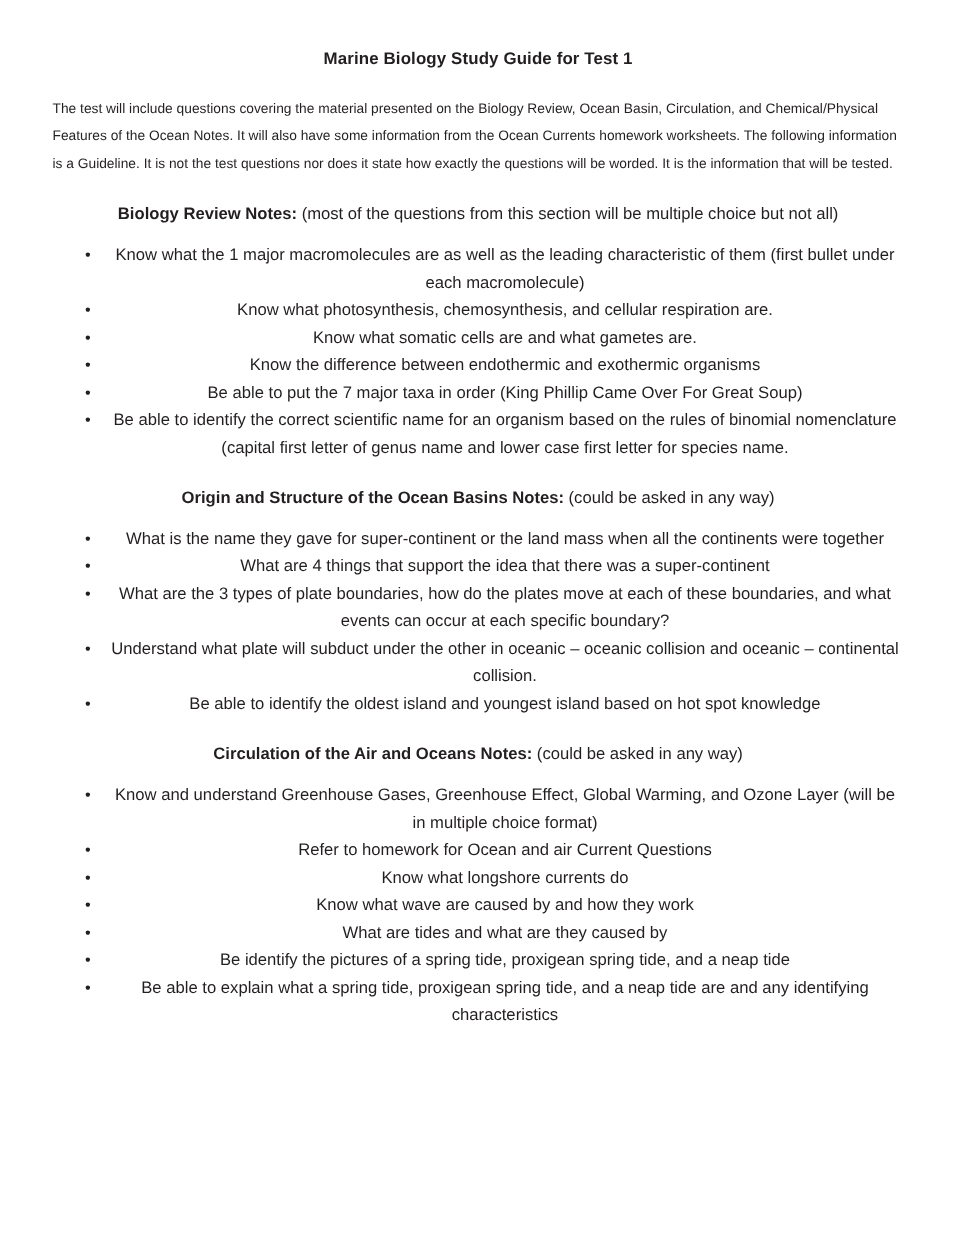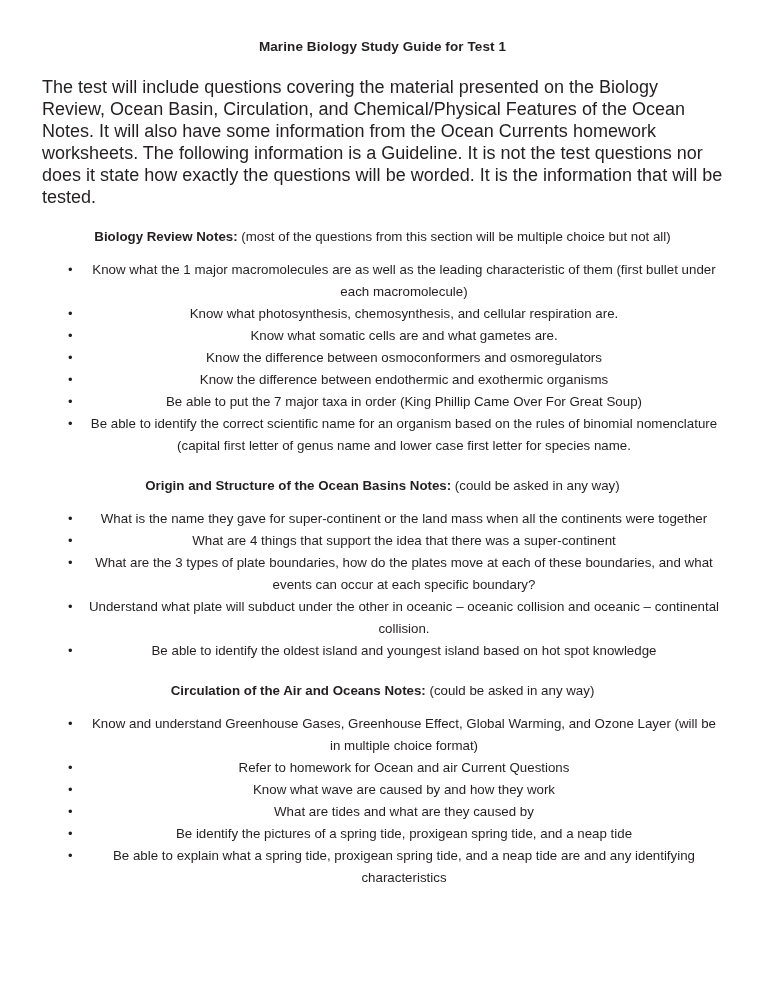--- a/index.html
+++ b/index.html
@@ -25,21 +25,21 @@
   }
   .doc-title {
     text-align: center;
     font-size: 13.5px;
     font-weight: bold;
     line-height: 22px;
     margin: 0 0 0 0;
     letter-spacing: 0.1px;
   }
   .intro {
-    font-size: 18px;
+    font-size: 11px;
     line-height: 22px;
     margin: 18px 0 0 0;
     text-align: left;
     letter-spacing: 0.01px;
   }
   .section {
     margin-top: 18px;
     text-align: center;
   }
   .section-heading {
@@ -89,21 +89,20 @@
   <p class="intro">The test will include questions covering the material presented on the Biology Review, Ocean Basin, Circulation, and Chemical/Physical Features of the Ocean Notes.  It will also have some information from the Ocean Currents homework worksheets.  The following information is a Guideline.  It is not the test questions nor does it state how exactly the questions will be worded.  It is the information that will be tested.</p>
 
   <div class="section">
     <p class="section-heading">
       <span class="label">Biology Review Notes:</span><span class="note"> (most of the questions from this section will be multiple choice but not all)</span>
     </p>
     <ul class="bullets indent-list">
       <li>Know what the 1 major macromolecules are as well as the leading characteristic of them (first bullet under each macromolecule)</li>
       <li>Know what photosynthesis, chemosynthesis, and cellular respiration are.</li>
       <li>Know what somatic cells are and what gametes are.</li>
-      <li>Know the difference between osmoconformers and osmoregulators</li>
       <li>Know the difference between endothermic and exothermic organisms</li>
       <li>Be able to put the 7 major taxa in order (King Phillip Came Over For Great Soup)</li>
       <li>Be able to identify the correct scientific name for an organism based on the rules of binomial nomenclature (capital first letter of genus name and lower case first letter for species name.</li>
     </ul>
   </div>
 
   <div class="section">
     <p class="section-heading">
       <span class="label">Origin and Structure of the Ocean Basins Notes:</span><span class="note">  (could be asked in any way)</span>
     </p>
@@ -116,20 +115,21 @@
     </ul>
   </div>
 
   <div class="section">
     <p class="section-heading">
       <span class="label">Circulation of the Air and Oceans Notes:</span><span class="note">  (could be asked in any way)</span>
     </p>
     <ul class="bullets indent-list">
       <li>Know and understand Greenhouse Gases, Greenhouse Effect, Global Warming, and Ozone Layer (will be in multiple choice format)</li>
       <li>Refer to homework for Ocean and air Current Questions</li>
+      <li>Know what longshore currents do</li>
       <li>Know what wave are caused by and how they work</li>
       <li>What are tides and what are they caused by</li>
       <li>Be identify the pictures of a spring tide, proxigean spring tide, and a neap tide</li>
       <li>Be able to explain what a spring tide, proxigean spring tide, and a neap tide are and any identifying characteristics</li>
     </ul>
   </div>
 
 </div>
 
 </body></html>

